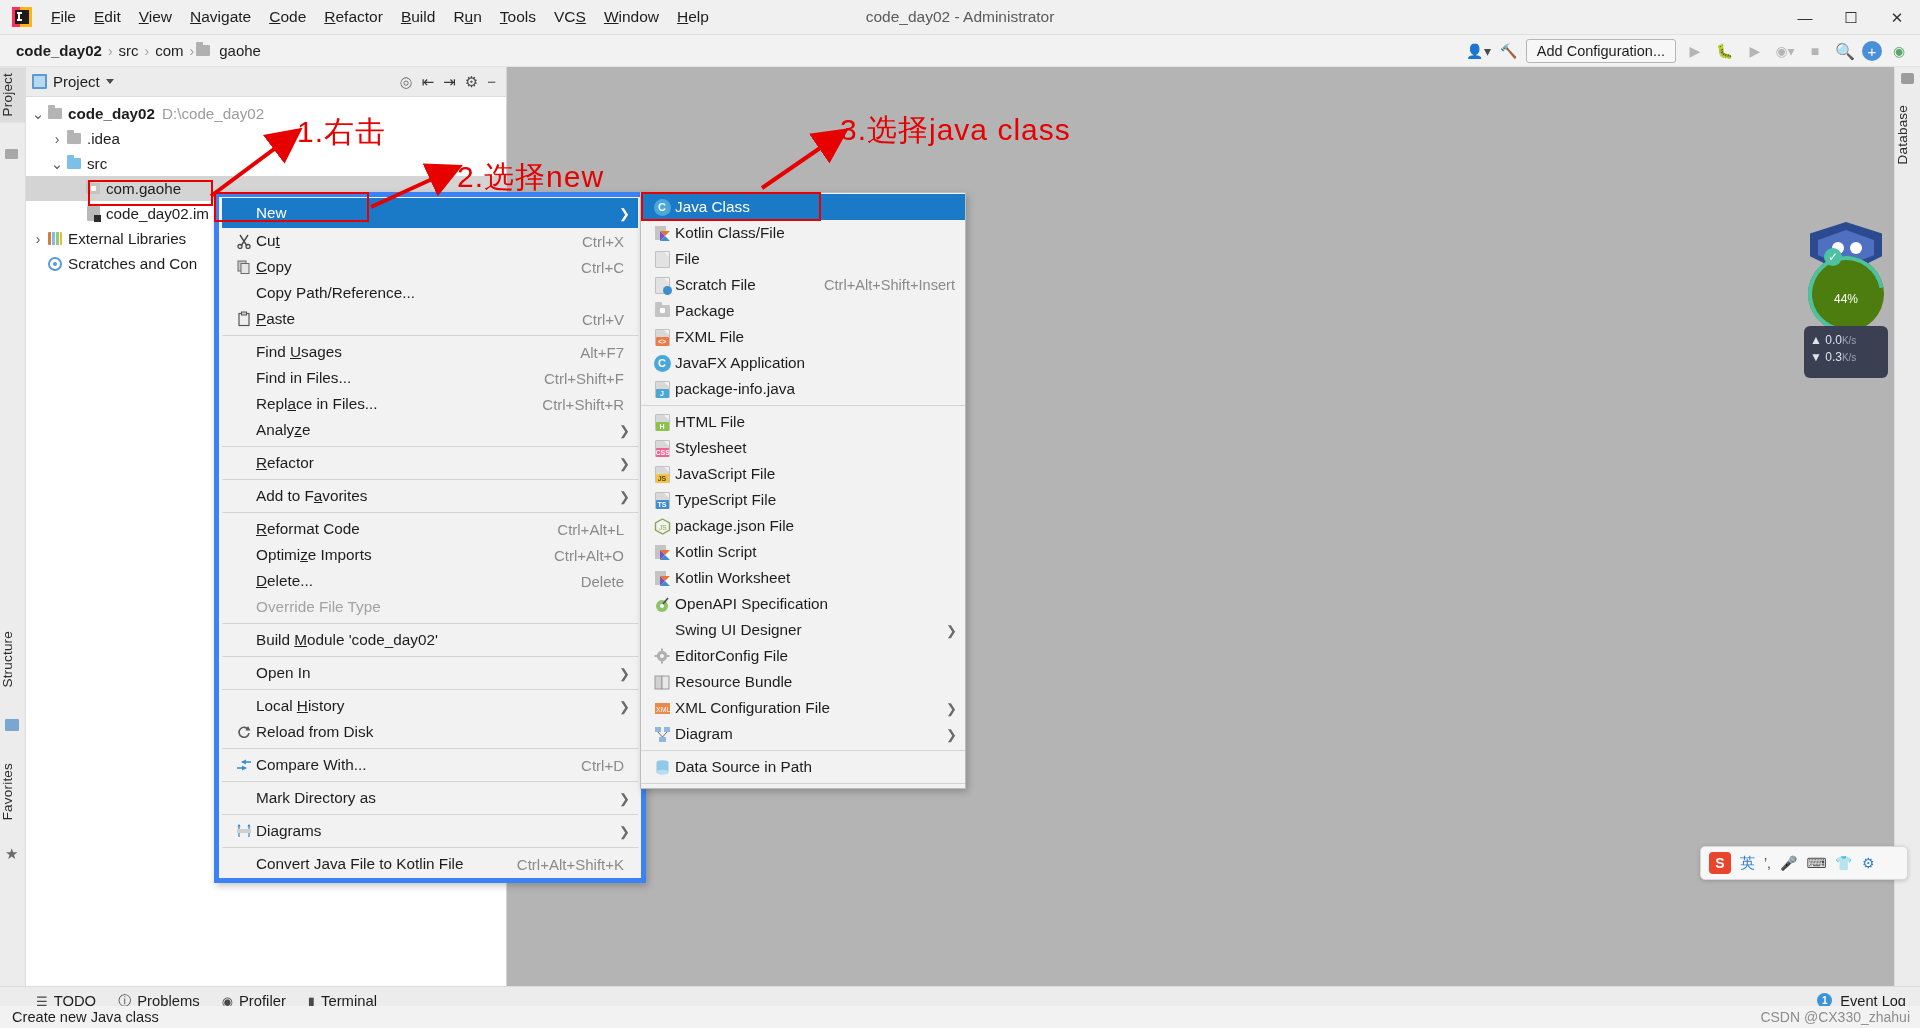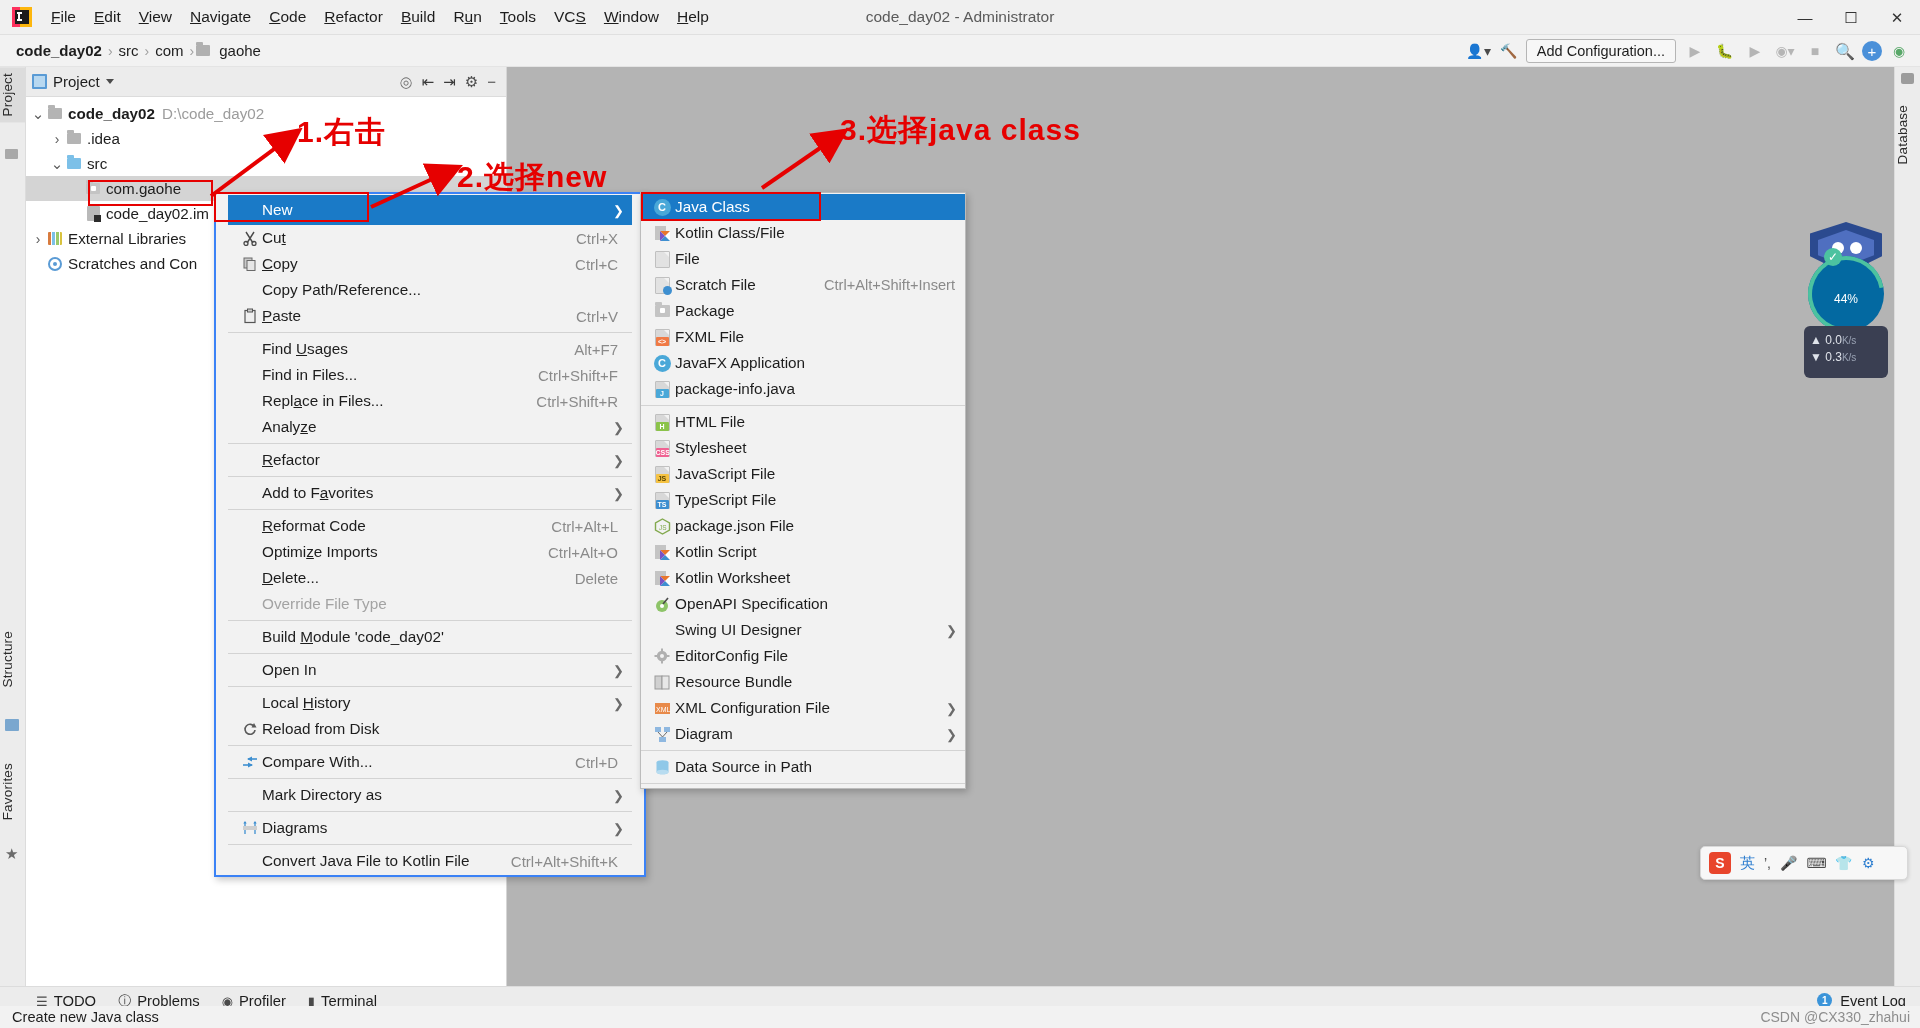--- a/index.html
+++ b/index.html
@@ -124,22 +124,22 @@
   
   .editor {
     position:absolute; left:507px; top:67px; right:26px; bottom:34px; background:#b4b4b4;
   }
   .edhint { position:absolute; font-size:17px; color:#6c6c6c; white-space:nowrap; }
   .edhint .k { color:#3e7fc1; }
 
   
   .ctxmenu {
     position:absolute; left:214px; top:192px; width:432px;
-    background:#f2f2f2; border:2px solid #3b82f6;
-    box-shadow:2px 3px 7px rgba(0,0,0,0.22); z-index:40; padding:1px 12px;
+    background:#f2f2f2; border:5px solid #3b82f6;
+    box-shadow:2px 3px 7px rgba(0,0,0,0.22); z-index:40; padding:1px 3px;
   }
   .mrow {
     height:26px; display:flex; align-items:center; position:relative;
     padding-left:10px; font-size:15.3px; color:#1d1d1d; white-space:nowrap;
   }
   .mrow.hl { background:#1a7ac7; color:#fff; height:30px; }
   .mrow.disabled { color:#a3a3a3; }
   .micon { width:24px; display:flex; align-items:center; justify-content:center; }
   .mtext { flex:1; }
   .mtext u { text-decoration:underline; }
@@ -167,21 +167,21 @@
   .fi { width:15px; height:17px; background:#d8d8d8; border-radius:1px; position:relative;
         border:1px solid #c0c0c0;}
   .fi:before{content:"";position:absolute;right:0;top:0;border-left:5px solid transparent;border-top:5px solid #f2f2f2;}
   .badge { position:absolute; left:0px; bottom:-1px; width:13px; height:9px; border-radius:1px;
      font-size:7px; line-height:9px; color:#fff; text-align:center; font-weight:bold;
      font-family:"Liberation Sans",sans-serif; }
   .circ { width:17px;height:17px;border-radius:50%; display:flex;align-items:center;justify-content:center;
      font-size:11px; color:#fff; font-weight:bold; }
 
   
-  .ann { position:absolute; color:#e60000; font-weight:bold; z-index:90; pointer-events:none; }
+  .ann { position:absolute; color:#e60000; font-weight:normal; z-index:90; pointer-events:none; }
   .ann-text { font-size:30px; letter-spacing:1px; }
   .redbox { position:absolute; border:2.5px solid #e60000; z-index:80; pointer-events:none; }
   svg.arrowlayer { position:absolute; left:0; top:0; width:1920px; height:1028px; z-index:85; pointer-events:none;}
 
   
   .bottombar {
     position:absolute; left:0; bottom:14px; width:1920px; height:28px; background:#ececec;
     border-top:1px solid #dcdcdc; display:flex; align-items:center; padding-left:36px; gap:22px;
   }
   .bbtn { display:flex; align-items:center; gap:6px; font-size:14.8px; color:#1d1d1d; }
@@ -195,21 +195,21 @@
   .csdn { margin-left:auto; padding-right:10px; color:#8d8d8d; font-size:14px; }
 
   
   .netwidget { position:absolute; left:1800px; top:222px; width:92px; height:180px; z-index:30; }
   .nw-head { position:absolute; left:10px; top:0; width:72px; height:52px; background:#2b4a8f;
      clip-path:polygon(50% 0%, 100% 22%, 100% 66%, 50% 100%, 0% 66%, 0% 22%); }
   .nw-head2 { position:absolute; left:18px; top:8px; width:56px; height:36px; background:#4f6fc0;
      clip-path:polygon(50% 0%, 100% 28%, 100% 70%, 50% 100%, 0% 70%, 0% 28%); }
   .nw-eye { position:absolute; width:12px; height:12px; background:#fff; border-radius:50%; top:20px;}
   .nw-circle { position:absolute; left:8px; top:34px; width:76px; height:76px; border-radius:50%;
-     background:#0369a1; display:flex; align-items:center; justify-content:center; }
+     background:#4d7c0f; display:flex; align-items:center; justify-content:center; }
   .nw-ring { position:absolute; left:8px; top:34px; width:76px; height:76px; border-radius:50%;
      border:4px solid #4cc2a0; border-right-color:transparent; transform:rotate(35deg); }
   .nw-pct { color:#fff; font-size:26px; font-weight:bold; }
   .nw-pct span { font-size:12px; font-weight:normal; }
   .nw-chk { position:absolute; left:24px; top:26px; width:18px; height:18px; border-radius:50%;
      background:#4cc2a0; color:#fff; font-size:12px; display:flex;align-items:center;justify-content:center;}
   .nw-body { position:absolute; left:4px; top:104px; width:84px; height:52px; background:#3a3f52;
      border-radius:6px; padding:6px 0 0 6px; color:#dfe3ea; font-size:12px; line-height:16px;}
   .nw-body .u { color:#9aa3b4; font-size:10px; }
 

